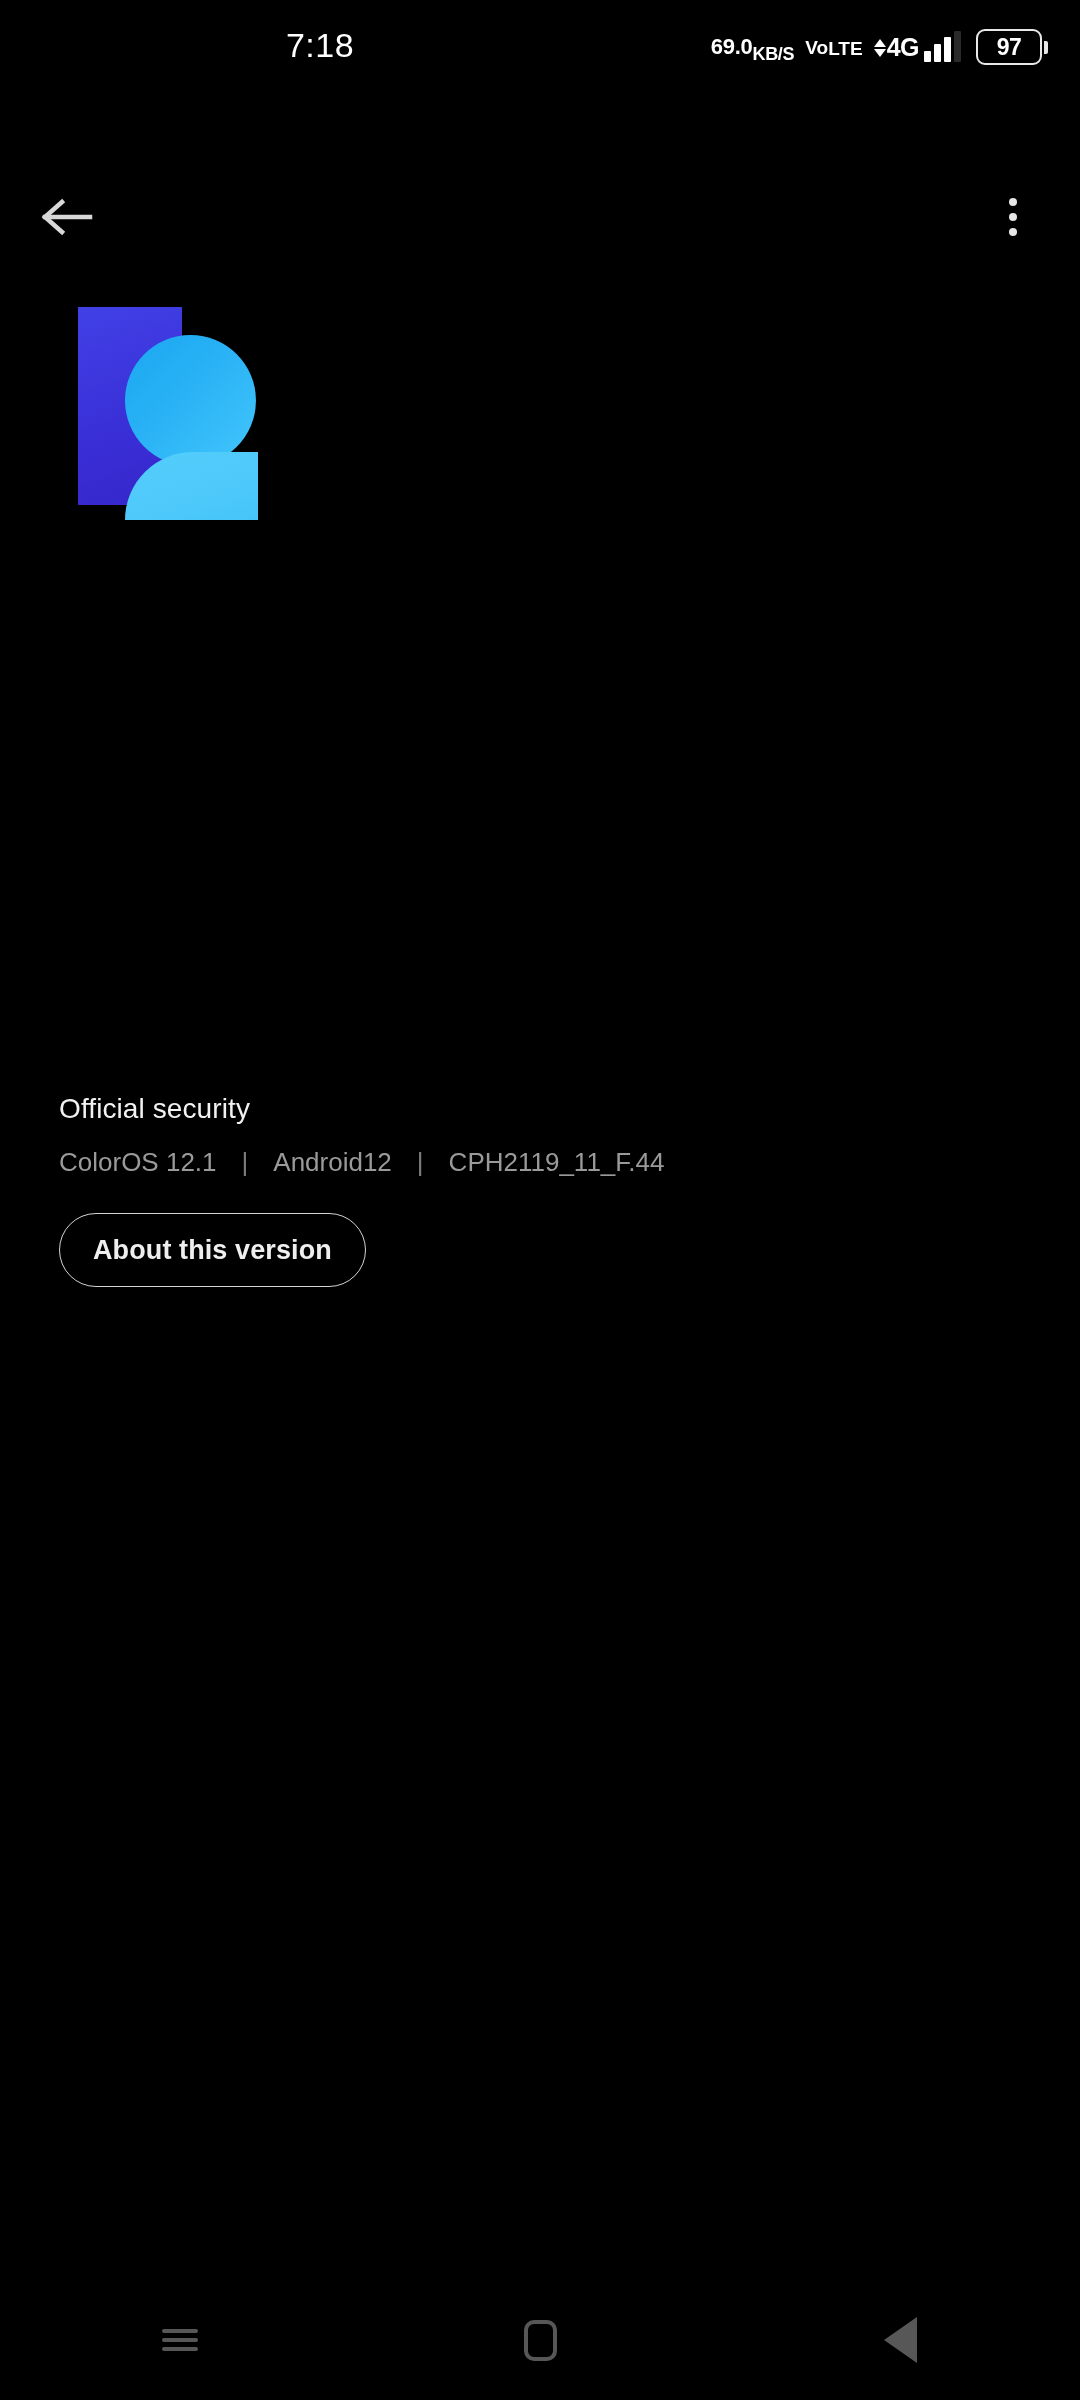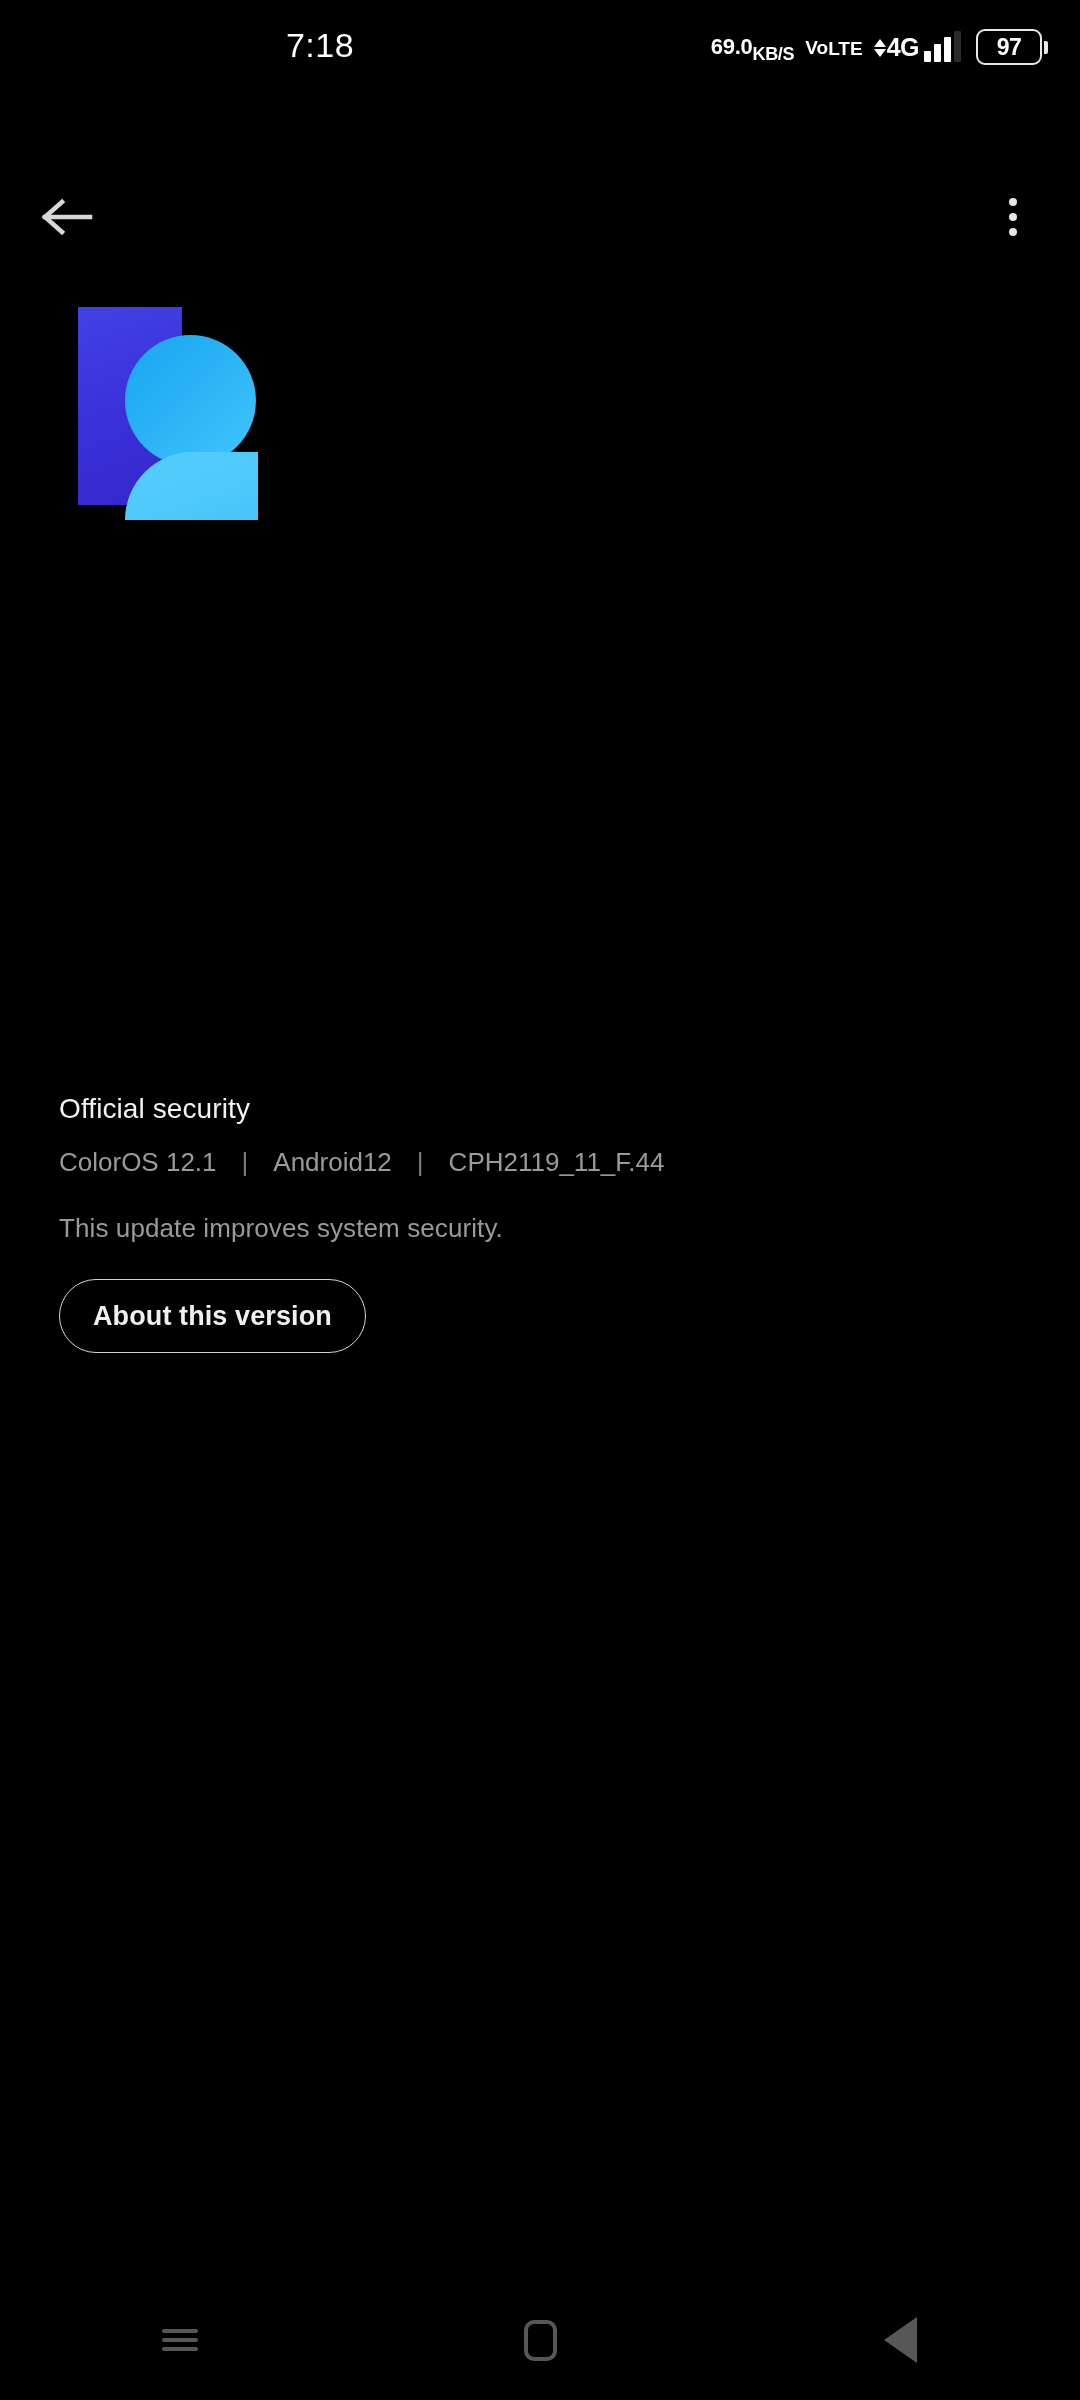--- a/index.html
+++ b/index.html
@@ -344,21 +344,20 @@
   <div class="section-title">Official security</div>
 
   <div class="version-line">
     <span>ColorOS 12.1</span>
     <span class="sep">|</span>
     <span>Android12</span>
     <span class="sep">|</span>
     <span>CPH2119_11_F.44</span>
   </div>
 
-  <div class="update-desc">This update improves system security.</div>
 
   <div>
     <button class="about-button">About this version</button>
   </div>
 
 </div>
 
 <div class="nav-bar">
   <div class="nav-btn nav-recents">
     <div>

